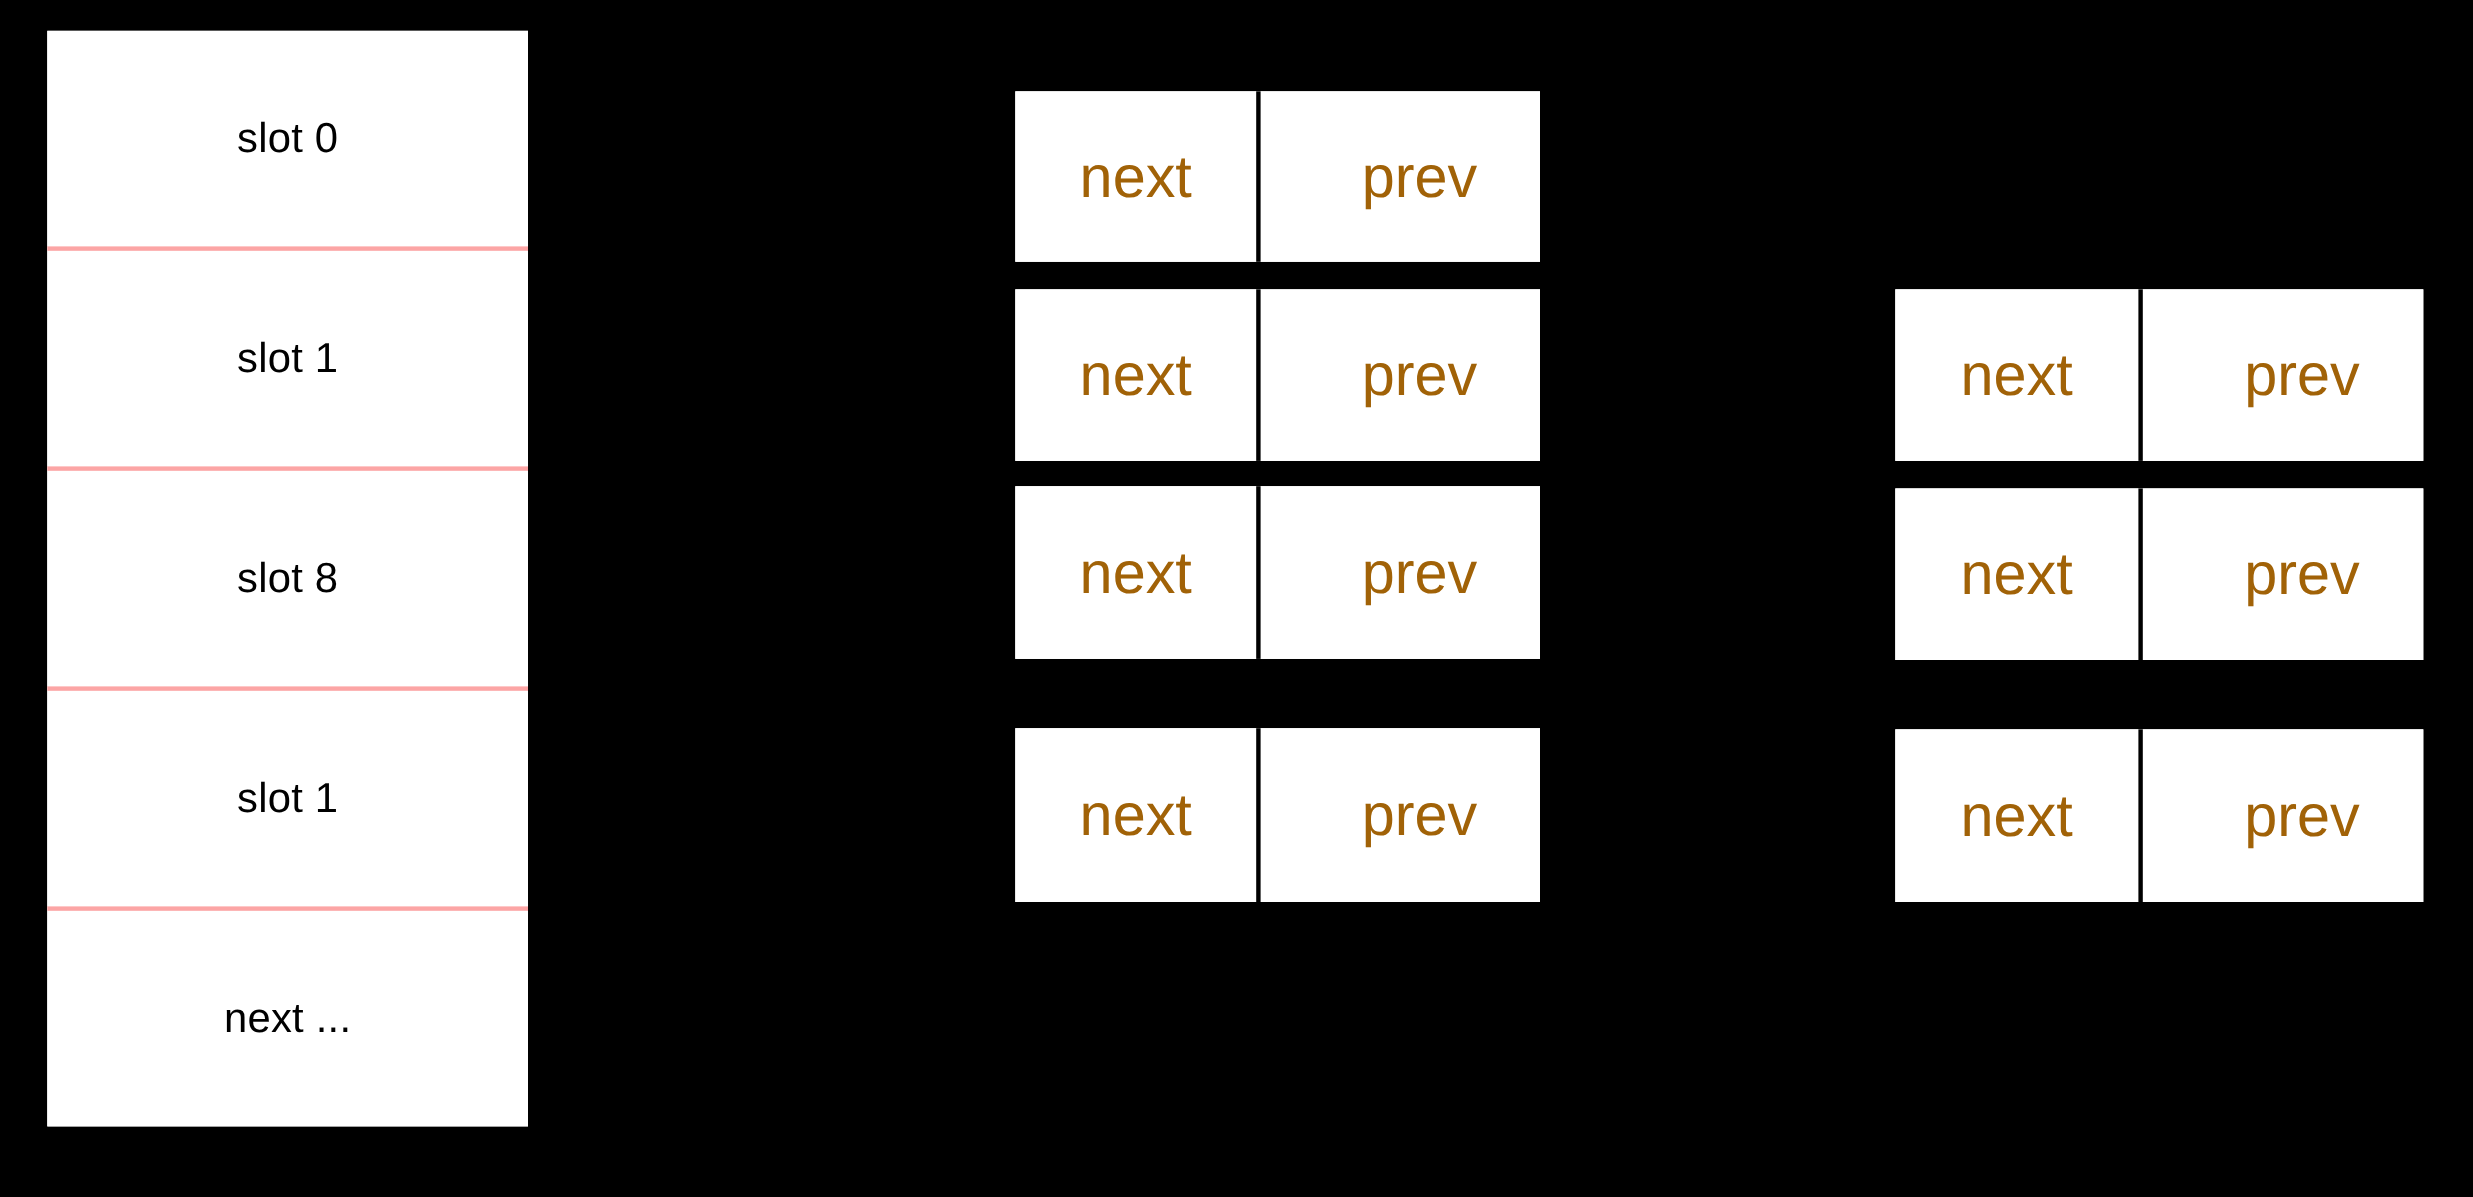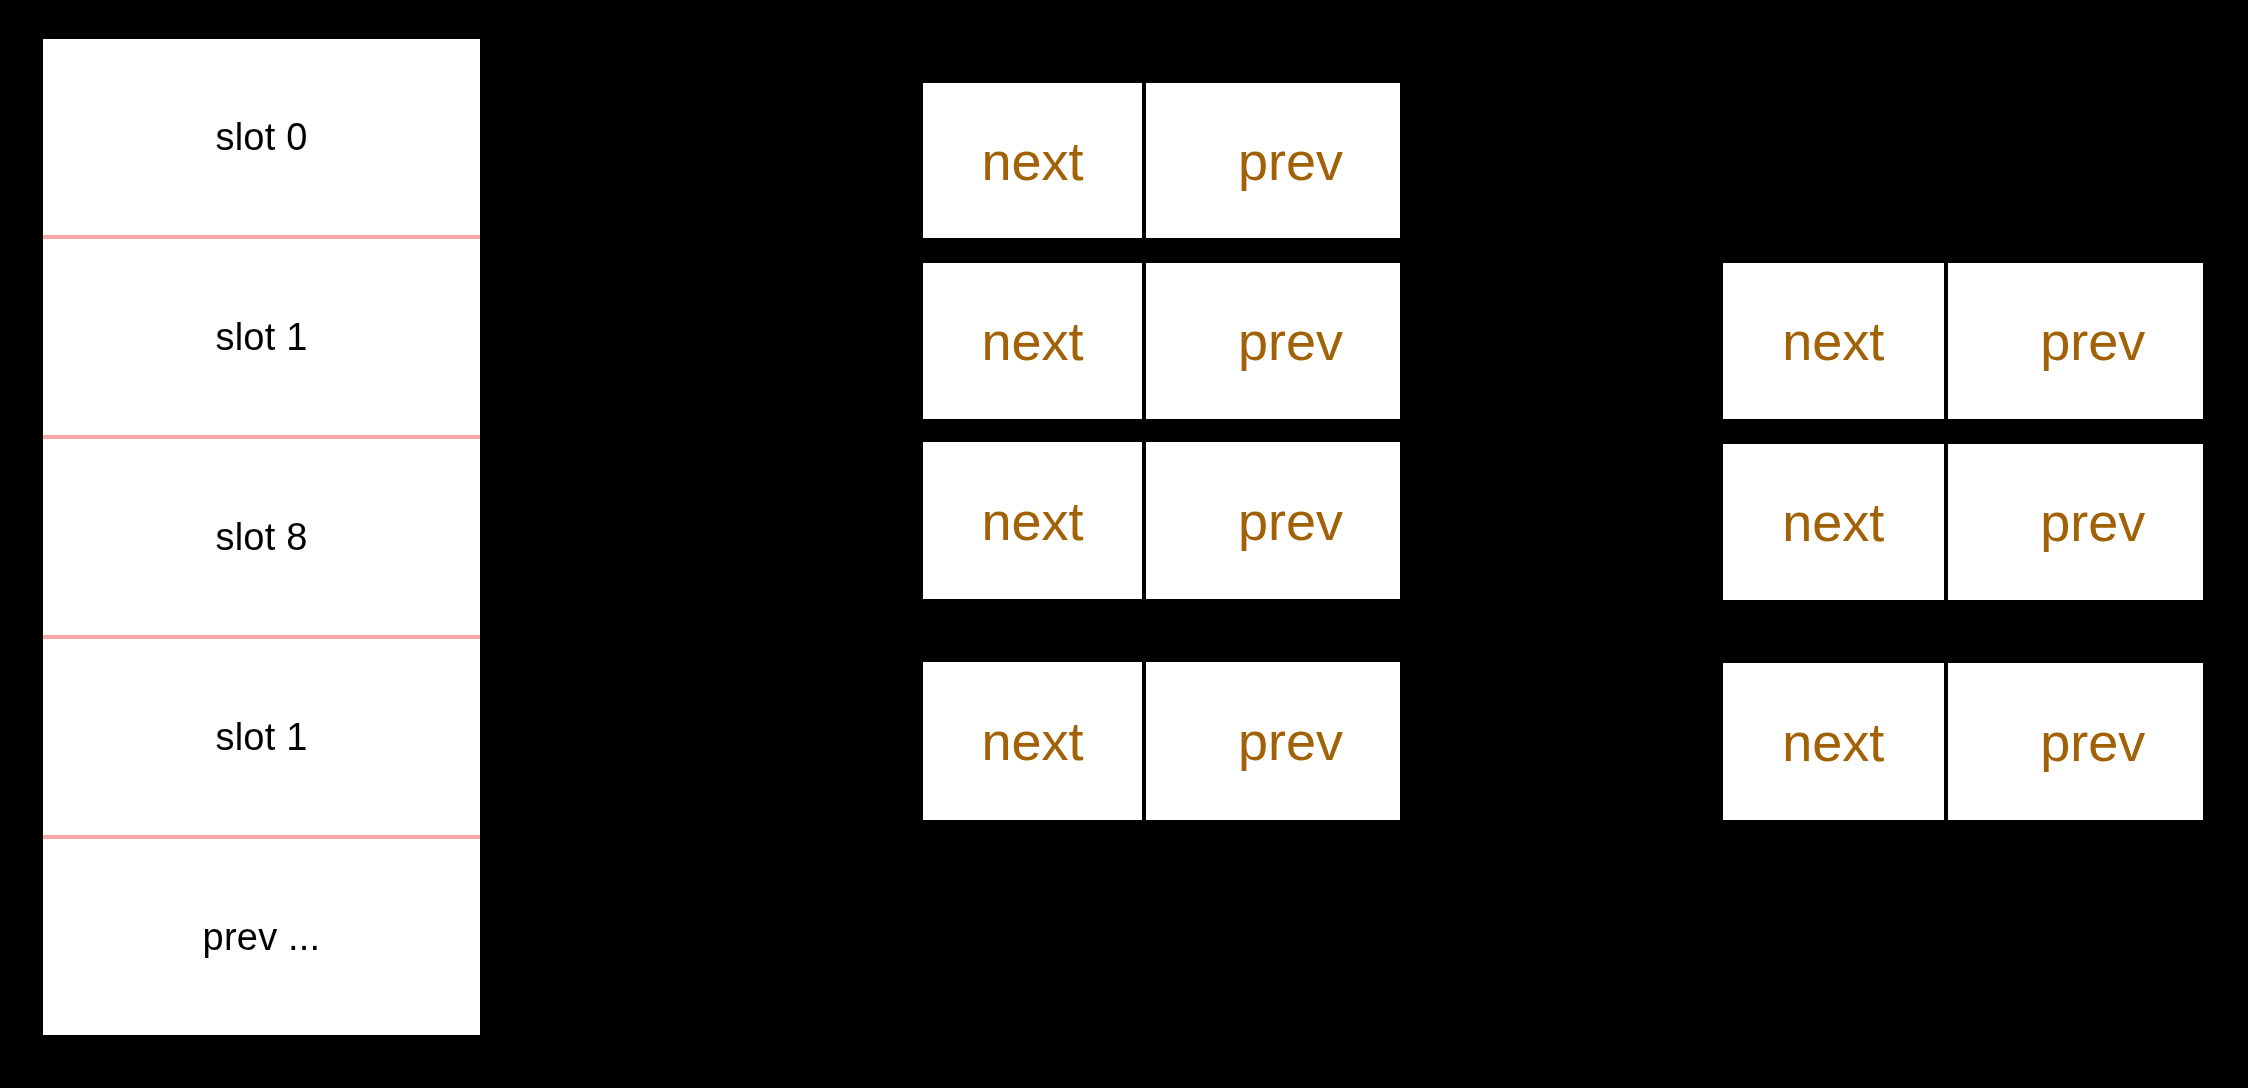--- a/index.html
+++ b/index.html
@@ -14,21 +14,21 @@
     height: 1088px;
     background: #000000;
     overflow: hidden;
     font-family: "Liberation Sans", sans-serif;
   }
 
   
   .slot-array {
     position: absolute;
     left: 43px;
-    top: 39px;
+    top: 28px;
     width: 437px;
     height: 996px;
     background: #ffffff;
     display: flex;
     flex-direction: column;
   }
   .slot-cell {
     flex: 1 1 0;
     display: flex;
     align-items: center;
@@ -86,21 +86,21 @@
     <div class="slot-cell">
       <span class="slot-label">slot 1</span>
     </div>
     <div class="slot-cell">
       <span class="slot-label">slot 8</span>
     </div>
     <div class="slot-cell">
       <span class="slot-label">slot 1</span>
     </div>
     <div class="slot-cell">
-      <span class="slot-label">prev ...</span>
+      <span class="slot-label">next ...</span>
     </div>
   </div>
 
   <div class="node" style="left:923px; top:83px; width:477px; height:155px;">
     <div class="node-field">
       <span class="node-field-label">next</span>
     </div>
     <div class="node-field">
       <span class="node-field-label">prev</span>
     </div>

